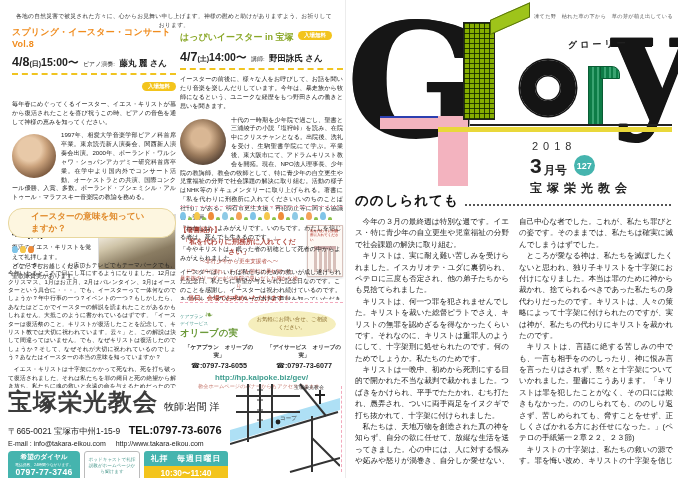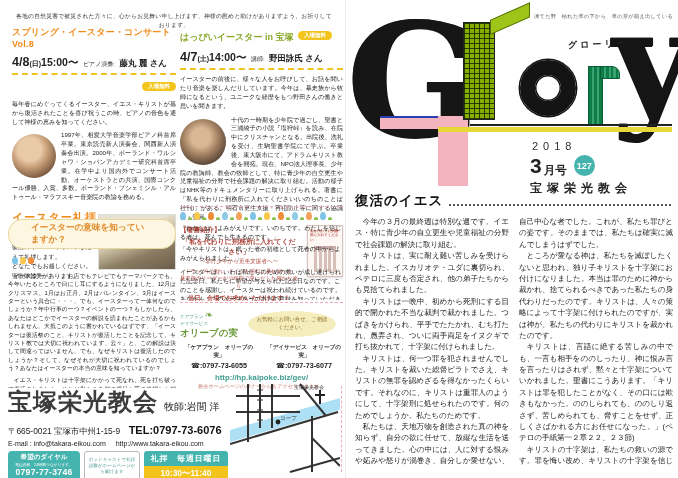--- a/index.html
+++ b/index.html
@@ -45,21 +45,21 @@
   .book-box { width:118px; text-align:center; }
   .book-title { font-size:7px; font-weight:bold; margin-top:2px; }
   .book-sub { font-size:5.6px; margin-top:1px; }
   .book-desc { font-size:5.3px; margin-top:2px; line-height:1.5; }
   .book-note { font-size:6.3px; font-weight:bold; margin-top:3px; }
   .book-cover { position:absolute; right:0; top:0; width:36px; height:52px; background:#fdf8f4; border:1px solid #d8c2bc; box-shadow:0 1px 2px rgba(0,0,0,.15); padding:3px 2px; }
   .book-cover .t { font-size:3.5px; color:#c2574d; font-weight:bold; line-height:1.3; }
   .book-cover .bars { margin:4px auto 0; width:22px; height:26px; border-top:3px solid #caa; display:flex; justify-content:space-between; }
   .book-cover .bars i { width:3px; height:100%; background:#d8c0ba; }
 
-  .pill-title { display:inline-block; background:#fdf6e0; border:1.5px solid #e8d79e; border-radius:14px; color:#e08a2b; font-weight:bold; font-size:8.6px; padding:2px 22px;margin-top:11px; }
+  .pill-title { display:inline-block; background:#fdf6e0; border:1.5px solid #e8d79e; border-radius:14px; color:#e08a2b; font-weight:bold; font-size:8.6px; padding:2px 22px; }
   .pill-deco { display:inline-block; vertical-align:middle; margin-left:4px; }
   .pill-deco i { display:inline-block; width:6px; height:7px; border-radius:50% 50% 45% 45%/60% 60% 40% 40%; margin-right:2px; }
   .meaning-left { left:8px; top:208px; width:168px; height:180px; overflow:hidden; }
   .meaning-text { font-size:5.8px; line-height:1.45; color:#222; text-align:justify; margin-top:4px; text-indent:1em; }
 
   .quotes { left:180px; top:206px; width:163px; height:94px; border-top:1px dashed #f2a9bc; padding-top:3px; overflow:hidden; }
   .egg-row { display:flex; align-items:flex-end; gap:2px; height:10px; margin-bottom:3px; }
   .egg { display:inline-block; width:6px; height:8px; border-radius:50% 50% 46% 46%/62% 62% 38% 38%; }
   .grass { display:inline-block; width:4px; height:3px; background:#8bc34a; border-radius:2px 2px 0 0; }
   .quote { font-size:6.1px; line-height:1.5; color:#222; margin-top:3px; }
@@ -346,28 +346,28 @@
     <div class="month-row">
       <span class="m-num">3</span>
       <span class="m-lab">月号</span>
       <span class="issue-circle">127</span>
     </div>
     <div class="church">宝塚栄光教会</div>
   </div>
 
   <div class="abs article">
     <div class="article-title-row">
-      <span class="article-title">復活のイエス</span>
+      <span class="article-title">ののしられても</span>
       <span class="title-dots"></span>
     </div>
     <div class="article-cols">
       <p>今年の３月の最終週は特別な週です。イエス・特に青少年の自立更生や児童福祉の分野で社会課題の解決に取り組む。</p>
       <p>キリストは、実に耐え難い苦しみを受けられました。イスカリオテ・ユダに裏切られ、ペテロに三度も否定され、他の弟子たちからも見捨てられました。</p>
+      <p>キリストは、何一つ罪を犯されませんでした。キリストを裁いた総督ピラトでさえ、キリストの無罪を認めざるを得なかったくらいです。それなのに、キリストは重罪人のようにして、十字架刑に処せられたのです。何のためでしょうか。私たちのためです。</p>
       <p>キリストは一晩中、初めから死刑にする目的で開かれた不当な裁判で裁かれました。つばきをかけられ、平手でたたかれ、むち打たれ、愚弄され、ついに両手両足をイヌクギで打ち抜かれて、十字架に付けられました。</p>
-      <p>キリストは、何一つ罪を犯されませんでした。キリストを裁いた総督ピラトでさえ、キリストの無罪を認めざるを得なかったくらいです。それなのに、キリストは重罪人のようにして、十字架刑に処せられたのです。何のためでしょうか。私たちのためです。</p>
       <p>私たちは、天地万物を創造された真の神を知らず、自分の欲に任せて、放縦な生活を送ってきました。心の中には、人に対する恨みや妬みや怒りが渦巻き、自分しか愛せない、自己中心な者でした。これが、私たち罪びとの姿です。そのままでは、私たちは確実に滅んでしまうはずでした。</p>
       <p>ところが愛なる神は、私たちを滅ぼしたくないと思われ、独り子キリストを十字架にお付けになりました。本当は罪のために神から裁かれ、捨てられるべきであった私たちの身代わりだったのです。キリストは、人々の策略によって十字架に付けられたのですが、実は神が、私たちの代わりにキリストを裁かれたのです。</p>
       <p>キリストは、言語に絶する苦しみの中でも、一言も相手をののしったり、神に恨み言を言ったりはされず、黙々と十字架についていかれました。聖書にこうあります。「キリストは罪を犯したことがなく、その口には欺きもなかった。ののしられても、ののしり返さず、苦しめられても、脅すことをせず、正しくさばかれる方にお任せになった。」(ペテロの手紙第一２章２２、２３節)</p>
       <p>キリストの十字架は、私たちの救いの源です。罪を悔い改め、キリストの十字架を信じれば、全ての罪が赦され、私たちは救われます。あなたは、もうこの救いをいただかれましたか。ぜひキリストのもとにおいでください。</p>
     </div>
   </div>
 
 </div>
 
 </body></html>

